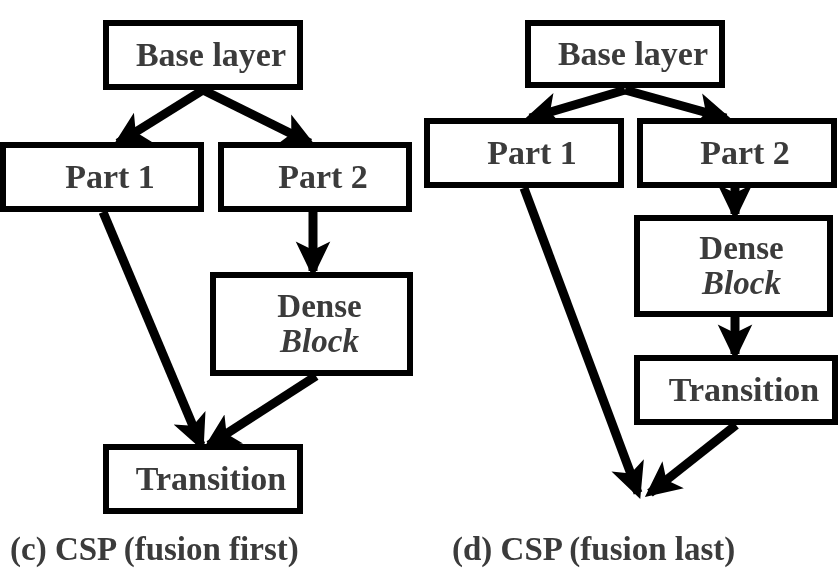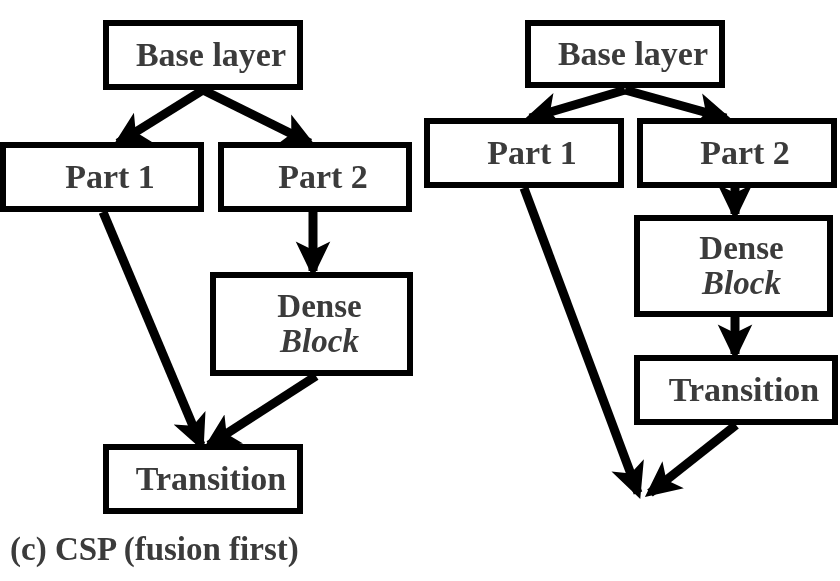--- a/index.html
+++ b/index.html
@@ -152,14 +152,15 @@
 
   <div class="node" id="d-dense">
     <span class="line1">Dense</span>
     <span class="line2">Block</span>
   </div>
 
   <div class="node" id="d-transition">
     <span>Transition</span>
   </div>
 
+  <div class="caption" id="d-caption">(d) CSP (fusion last)</div>
 
 </div>
 
 </body></html>

